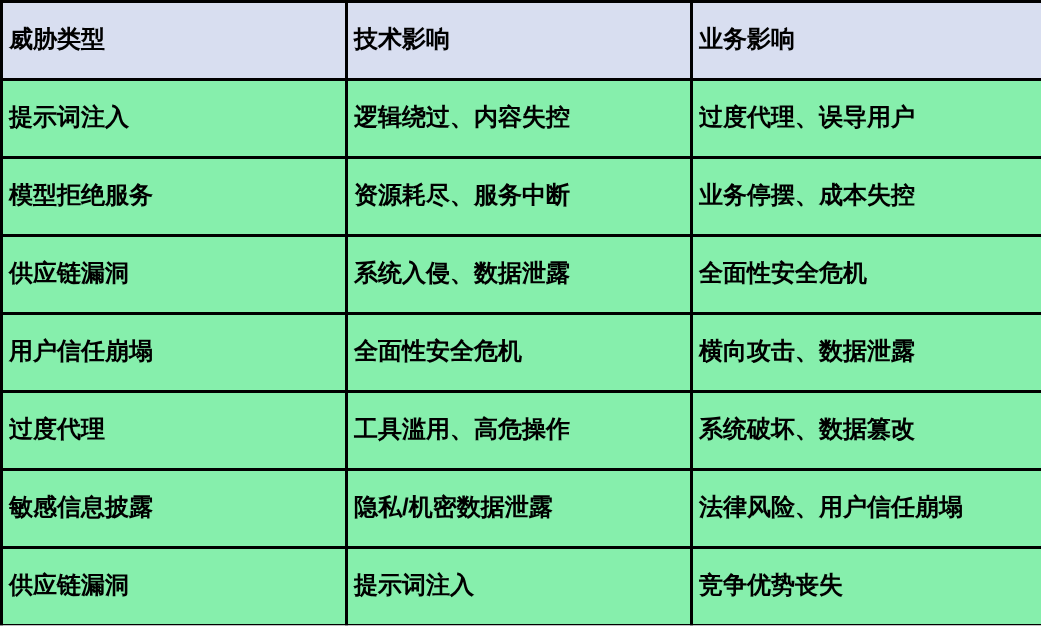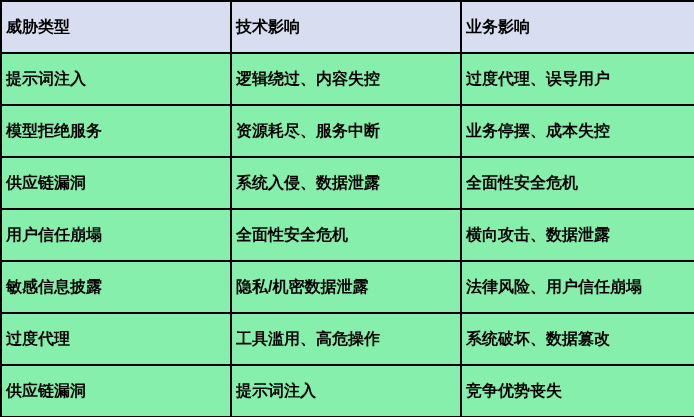--- a/index.html
+++ b/index.html
@@ -79,28 +79,28 @@
           <td>供应链漏洞</td>
           <td>系统入侵、数据泄露</td>
           <td>全面性安全危机</td>
         </tr>
         <tr>
           <td>用户信任崩塌</td>
           <td>全面性安全危机</td>
           <td>横向攻击、数据泄露</td>
         </tr>
         <tr>
+          <td>过度代理</td>
+          <td>工具滥用、高危操作</td>
+          <td>系统破坏、数据篡改</td>
+        </tr>
+        <tr>
           <td>敏感信息披露</td>
           <td>隐私/机密数据泄露</td>
           <td>法律风险、用户信任崩塌</td>
-        </tr>
-        <tr>
-          <td>过度代理</td>
-          <td>工具滥用、高危操作</td>
-          <td>系统破坏、数据篡改</td>
         </tr>
         <tr>
           <td>供应链漏洞</td>
           <td>提示词注入</td>
           <td>竞争优势丧失</td>
         </tr>
       </tbody>
   </table>
 </div>
 

